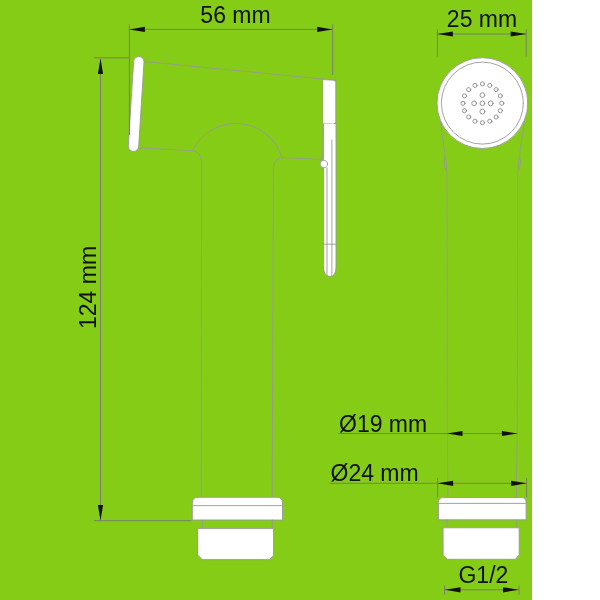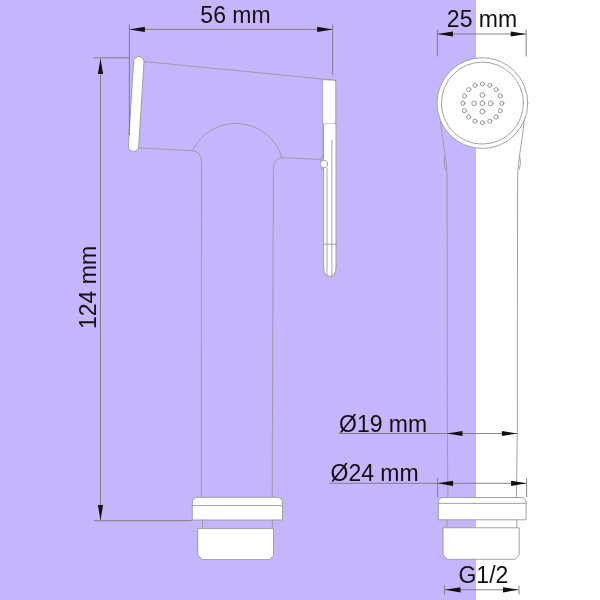--- a/index.html
+++ b/index.html
@@ -1,16 +1,16 @@
 <!DOCTYPE html>
 <html><head>
 <meta charset="utf-8">
 <style>
   html,body{margin:0;padding:0;background:#ffffff;}
-  .wrap{width:476px;height:600px;position:relative;background:#c4b5fd;}
+  .wrap{width:532px;height:600px;position:relative;background:#84cc16;}
   text{font-family:"Liberation Sans",sans-serif;fill:#111;}
 </style>
 </head>
 <body>
 <div class="wrap">
 <svg width="600" height="600" viewBox="0 0 600 600">
   <g fill="none" stroke="#999" stroke-width="0.9" stroke-linecap="round" stroke-linejoin="round">
 
     <g>
       <path d="M 141.8,61.3 L 335.8,80.3"></path>

